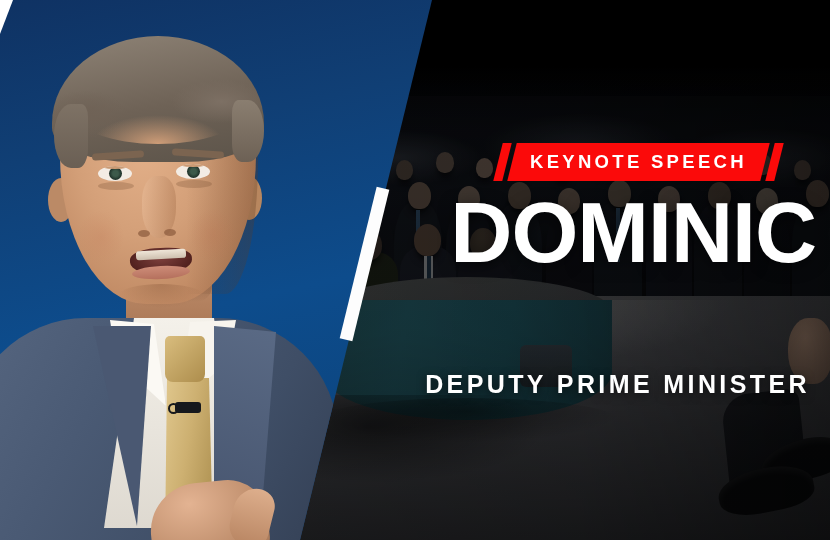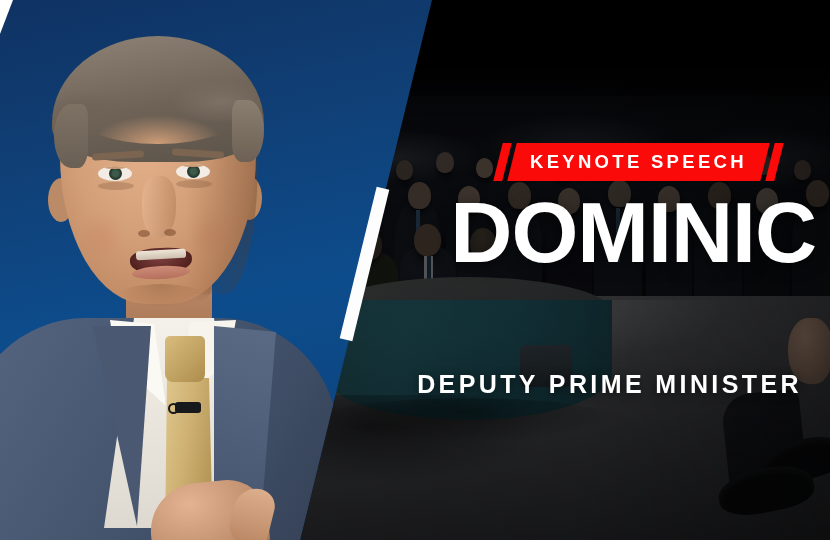--- a/index.html
+++ b/index.html
@@ -354,21 +354,21 @@
     letter-spacing:-1px;
     white-space:nowrap;
     text-shadow:0 3px 16px rgba(0,0,0,.55);
   }
   .headline .l1{ display:block; padding-right:-2px; margin-right:-8px; }
   .headline .l2{ display:block; margin-right:66px; }
 
   .subtitle{
     position:absolute; left:0; top:370px; width:830px;
     text-align:right;
-    padding-right:28px;
+    padding-right:20px;
     color:#fff;
     font-weight:bold;
     font-size:25px;
     letter-spacing:3.4px;
     white-space:nowrap;
     text-shadow:0 2px 10px rgba(0,0,0,.6);
   }
 </style>
 </head>
 <body>

